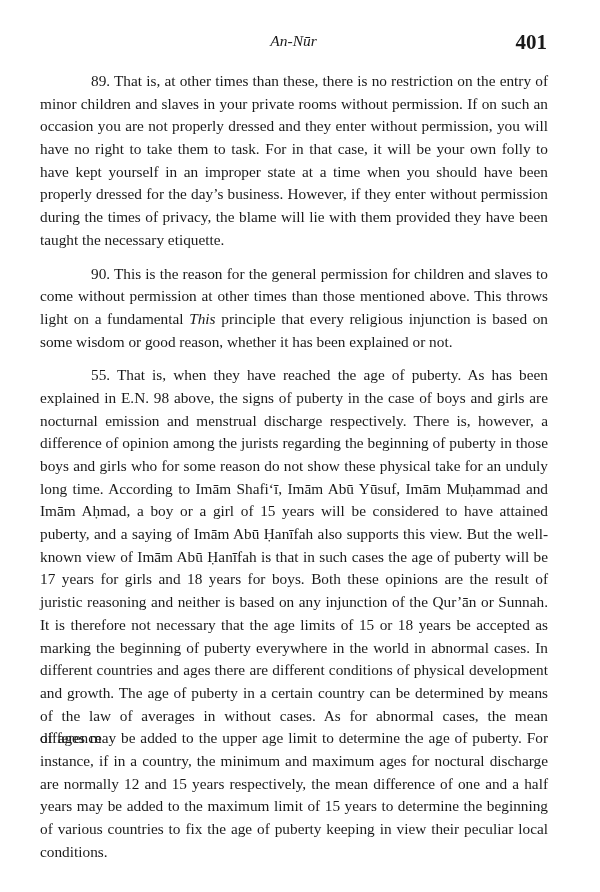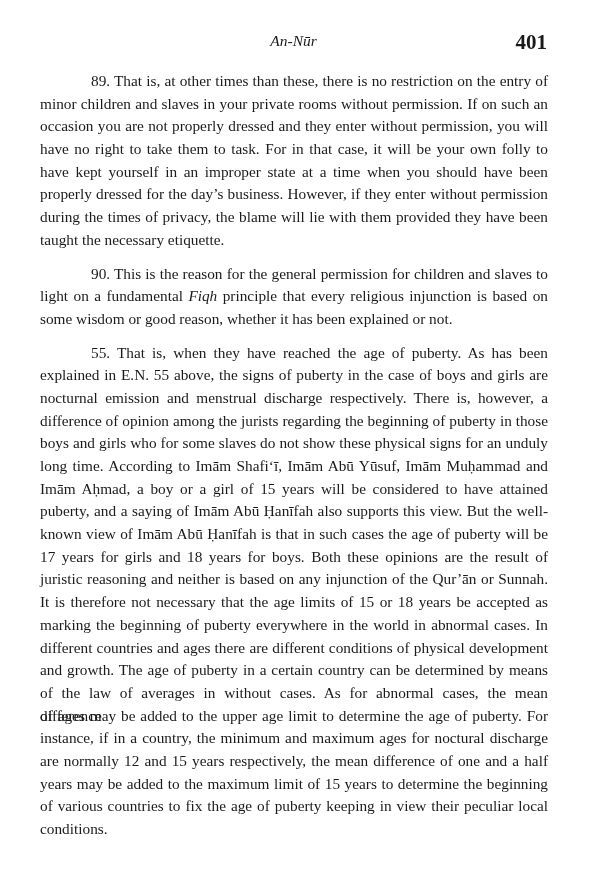--- a/index.html
+++ b/index.html
@@ -47,29 +47,30 @@
         <span class="line">minor  children and slaves in your private rooms without permission. If on such an</span>
         <span class="line">occasion  you are not properly dressed and they enter without permission, you will</span>
         <span class="line">have no right to take them to task. For in that case, it will be your own folly to</span>
         <span class="line">have kept yourself in an improper state at a time when you should have been</span>
         <span class="line">properly dressed for the day’s business. However, if they enter without permission</span>
         <span class="line">during the times of privacy, the blame will lie with them provided they have been</span>
         <span class="line last">taught the necessary etiquette.</span>
       </div>
       <div class="para">
         <span class="line indent">90. This is the reason for the general permission for children and slaves to</span>
-        <span class="line">light on a fundamental <i>Fiqh</i> principle that every religious injunction is based on</span>
+        <span class="line">come without permission at other times than those mentioned above. This throws</span>
+        <span class="line">light on a fundamental <i>This</i> principle that every religious injunction is based on</span>
         <span class="line last">some wisdom or good reason, whether it has been explained or not.</span>
       </div>
       <div class="para">
         <span class="line indent">55. That is, when they have reached the age of puberty. As has been</span>
-        <span class="line">explained in E.N. 55 above, the signs of puberty in the case of boys and girls are</span>
+        <span class="line">explained in E.N. 98 above, the signs of puberty in the case of boys and girls are</span>
         <span class="line">nocturnal emission and menstrual discharge respectively. There is, however, a</span>
         <span class="line">difference of opinion among the jurists regarding the beginning of puberty in those</span>
-        <span class="line">boys and girls who for some slaves do not show these physical signs for an unduly</span>
+        <span class="line">boys and girls who for some reason do not show these physical take for an unduly</span>
         <span class="line">long time. According to Imām Shafi‘ī, Imām Abū Yūsuf, Imām Muḥammad and</span>
         <span class="line">Imām Aḥmad, a boy or a girl of 15 years will be considered to have attained</span>
         <span class="line">puberty, and a saying of Imām Abū Ḥanīfah also supports this view. But the well-</span>
         <span class="line">known view of Imām Abū Ḥanīfah is that in such cases the age of puberty will be</span>
         <span class="line">17 years for girls and 18 years for boys. Both these opinions are the result of</span>
         <span class="line">juristic reasoning and neither is based on any injunction of the Qur’ān or Sunnah.</span>
         <span class="line">It is therefore not necessary that the age limits of 15 or 18 years be accepted as</span>
         <span class="line">marking the beginning of puberty everywhere in the world in abnormal cases. In</span>
         <span class="line">different countries and ages there are different conditions of physical development</span>
         <span class="line">and growth. The age of puberty in a certain country can be determined by means</span>

